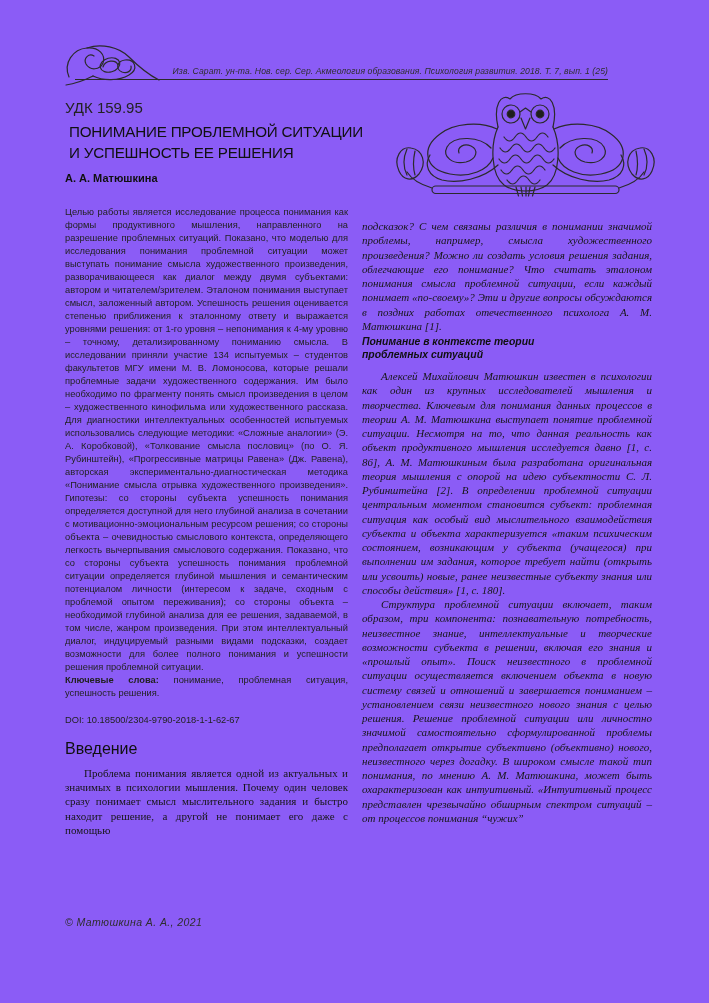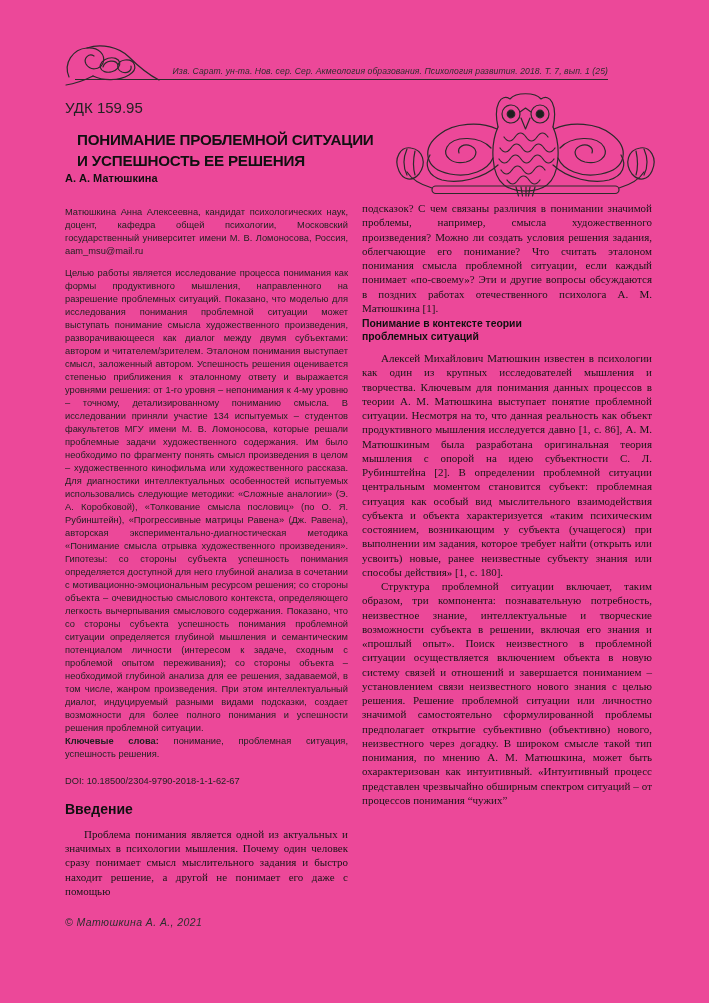--- a/index.html
+++ b/index.html
@@ -1,37 +1,37 @@
 <!DOCTYPE html>
 <html><head>
 <meta charset="utf-8">
 <style>
   html,body{margin:0;padding:0;background:#ffffff;}
   .page{
-    position:relative;width:709px;height:1003px;background:#ec4899;
+    position:relative;width:709px;height:1003px;background:#8b5cf6;
     font-family:"Liberation Sans",sans-serif;color:#1c1c1c;overflow:hidden;
   }
   
   .header{position:absolute;left:75px;top:40px;width:533px;height:39px;border-bottom:1.3px solid #2a2a2a;}
   .journal-line{position:absolute;right:0;bottom:3px;font-style:italic;font-size:8.6px;letter-spacing:.1px;color:#2e2e2e;white-space:nowrap;}
   .flourish{position:absolute;left:-12px;bottom:-9px;line-height:0;}
   
   .udc{position:absolute;left:65px;top:99px;font-size:15px;color:#222;}
-  .title{position:absolute;left:65px;top:117px;margin:12px;width:340px;font-size:15.2px;font-weight:bold;line-height:21px;letter-spacing:-.2px;color:#101010;}
+  .title{position:absolute;left:65px;top:117px;margin:4px;width:340px;font-size:15.2px;font-weight:normal;line-height:21px;letter-spacing:-.2px;color:#101010;}
   .owl{position:absolute;left:388px;top:85px;line-height:0;}
   .author{position:absolute;left:65px;top:172px;font-size:11px;font-weight:bold;color:#101010;}
   
   .col-left{position:absolute;left:65px;top:206px;width:283px;font-size:9.3px;line-height:13px;text-align:justify;color:#222;}
   .col-left p{margin:0;}
   .affiliation{margin-bottom:9px !important;}
   .kw-label{font-weight:bold;}
   .doi{margin-top:14px !important;text-align:left !important;}
-  .intro-heading{margin:15px 0 0 0;font-size:14px;font-weight:bold;color:#101010;}
+  .intro-heading{margin:15px 0 0 0;font-size:16px;font-weight:normal;color:#101010;}
   .intro-body{margin-top:11px !important;font-family:"Liberation Serif",serif;font-size:11px;line-height:14.2px;text-indent:19px;color:#161616;}
-  .col-right{position:absolute;left:362px;top:201px;width:290px;font-family:"Liberation Serif",serif;font-size:11px;line-height:14.25px;text-align:justify;color:#161616;}
+  .col-right{position:absolute;left:362px;top:219px;width:290px;font-family:"Liberation Serif",serif;font-size:11px;line-height:14.25px;text-align:justify;color:#161616;font-style:italic;}
   .col-right p{margin:0;}
   .indent{text-indent:19px;}
   .section-heading{margin:2px 0 8px 0;font-family:"Liberation Sans",sans-serif;font-size:10.4px;font-weight:bold;line-height:13px;text-align:left;color:#101010;}
   
   .footer{position:absolute;left:65px;top:916px;font-style:italic;font-size:10.5px;letter-spacing:.4px;color:#2e2e2e;}
   svg .ink{fill:none;stroke:#2b2b2b;stroke-width:1.2;stroke-linecap:round;stroke-linejoin:round;}
 </style>
 </head>
 <body>
 
@@ -88,21 +88,20 @@
         <path d="M113 85 q5.5 8 11 0 t11 0 t11 0 t11 0"></path>
         <path d="M119 95 q5.5 8 11 0 t11 0 t11 0"></path>
         <path d="M128 102 l2.5 9 M133 102 l1.5 9 M138 102 l0 9 M142 102 l-1.5 9 M147 102 l-2.5 9"></path>
       </g>
     </svg>
   </span>
 
   <div class="author">А. А. Матюшкина</div>
 
   <div class="col-left">
-    <p class="affiliation">Матюшкина Анна Алексеевна, кандидат психологических наук, доцент, кафедра общей психологии, Московский государственный университет имени М. В. Ломоносова, Россия, aam_msu@mail.ru</p>
     <p class="abstract">Целью работы является исследование процесса понимания как формы продуктивного мышления, направленного на разрешение проблемных ситуаций. Показано, что моделью для исследования понимания проблемной ситуации может выступать понимание смысла художественного произведения, разворачивающееся как диалог между двумя субъектами: автором и читателем/зрителем. Эталоном понимания выступает смысл, заложенный автором. Успешность решения оценивается степенью приближения к эталонному ответу и выражается уровнями решения: от 1-го уровня – непонимания к 4-му уровню – точному, детализированному пониманию смысла. В исследовании приняли участие 134 испытуемых – студентов факультетов МГУ имени М. В. Ломоносова, которые решали проблемные задачи художественного содержания. Им было необходимо по фрагменту понять смысл произведения в целом – художественного кинофильма или художественного рассказа. Для диагностики интеллектуальных особенностей испытуемых использовались следующие методики: «Сложные аналогии» (Э. А. Коробковой), «Толкование смысла пословиц» (по О. Я. Рубинштейн), «Прогрессивные матрицы Равена» (Дж. Равена), авторская экспериментально-диагностическая методика «Понимание смысла отрывка художественного произведения». Гипотезы: со стороны субъекта успешность понимания определяется доступной для него глубиной анализа в сочетании с мотивационно-эмоциональным ресурсом решения; со стороны объекта – очевидностью смыслового контекста, определяющего легкость вычерпывания смыслового содержания. Показано, что со стороны субъекта успешность понимания проблемной ситуации определяется глубиной мышления и семантическим потенциалом личности (интересом к задаче, сходным с проблемой опытом переживания); со стороны объекта – необходимой глубиной анализа для ее решения, задаваемой, в том числе, жанром произведения. При этом интеллектуальный диалог, индуцируемый разными видами подсказки, создает возможности для более полного понимания и успешности решения проблемной ситуации.</p>
     <p class="keywords"><span class="kw-label">Ключевые слова:</span> <span>понимание, проблемная ситуация, успешность решения.</span></p>
     <p class="doi">DOI: 10.18500/2304-9790-2018-1-1-62-67</p>
     <h2 class="intro-heading">Введение</h2>
     <p class="intro-body">Проблема понимания является одной из актуальных и значимых в психологии мышления. Почему один человек сразу понимает смысл мыслительного задания и быстро находит решение, а другой не понимает его даже с помощью</p>
   </div>
 
   <div class="col-right">
     <p>подсказок? С чем связаны различия в понимании значимой проблемы, например, смысла художественного произведения? Можно ли создать условия решения задания, облегчающие его понимание? Что считать эталоном понимания смысла проблемной ситуации, если каждый понимает «по-своему»? Эти и другие вопросы обсуждаются в поздних работах отечественного психолога А. М. Матюшкина [1].</p>
     <h2 class="section-heading">Понимание в контексте теории<br>проблемных ситуаций</h2>

